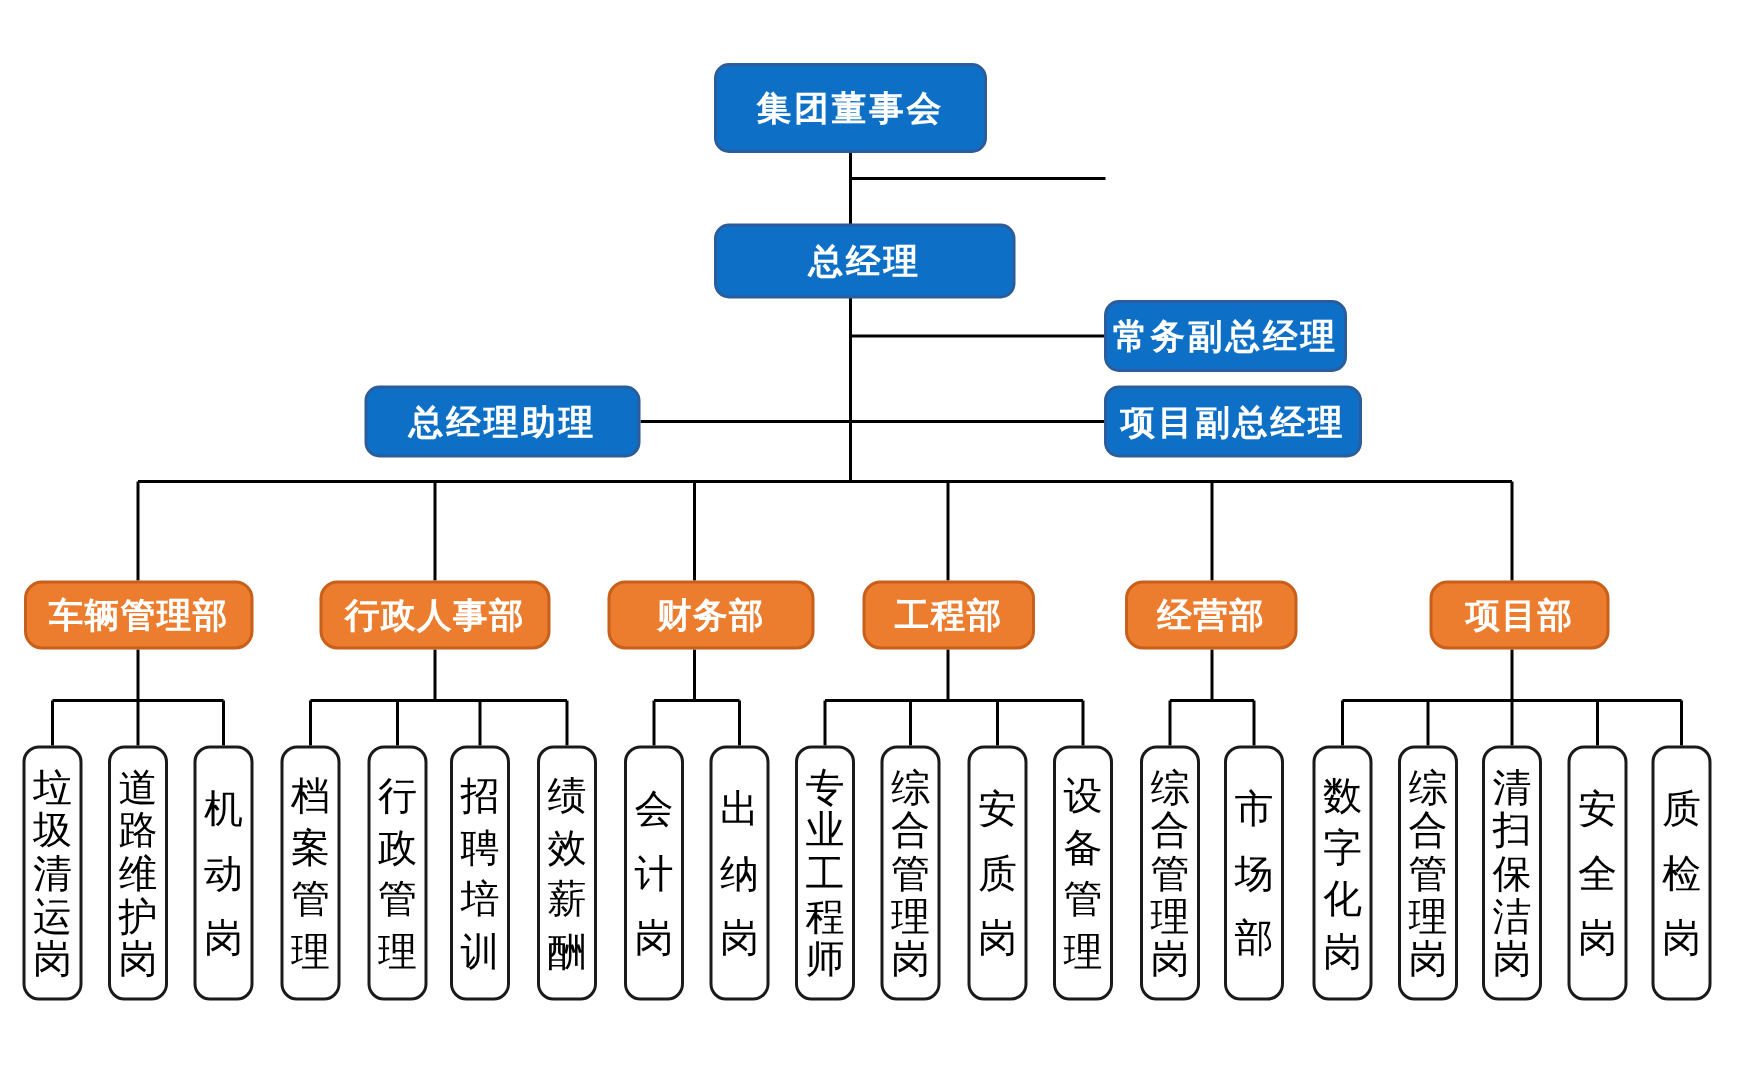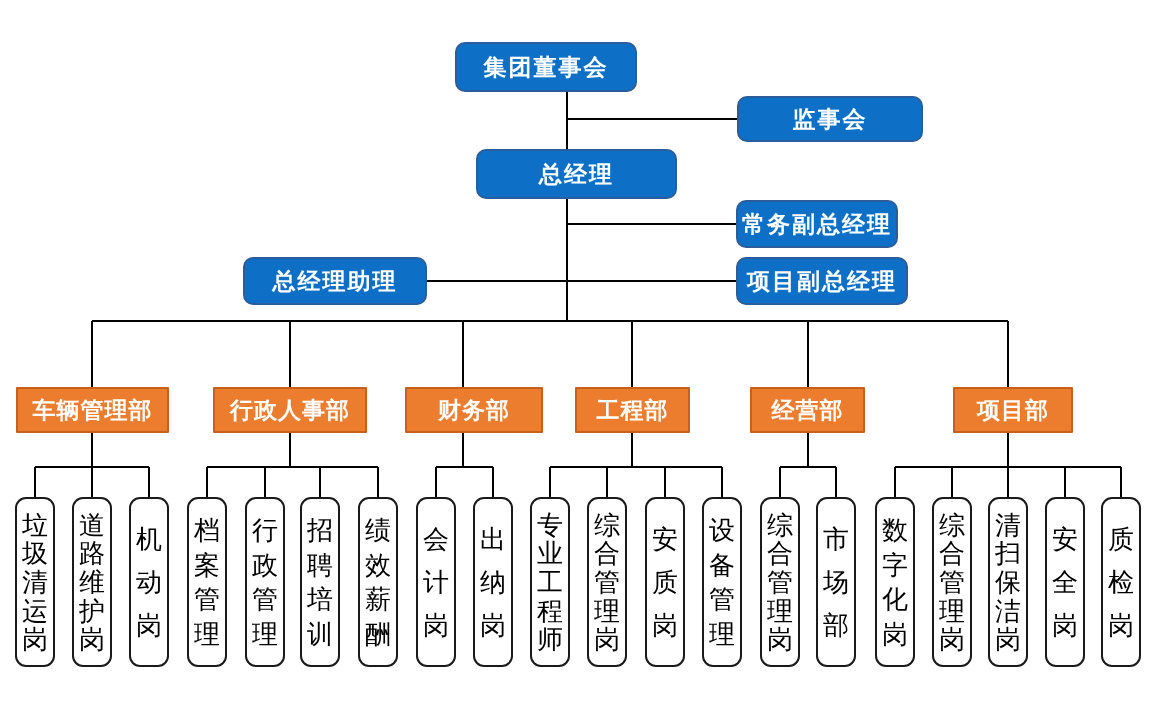--- a/index.html
+++ b/index.html
@@ -12,21 +12,21 @@
   .box{
     position:absolute;box-sizing:border-box;
     display:flex;align-items:center;justify-content:center;
     text-align:center;white-space:nowrap;
   }
   .blue{
     background:#0D70C6;border:2px solid #2B5D9C;border-radius:10px;
     color:#ffffff;font-weight:bold;font-size:23px;letter-spacing:2px;
   }
   .orange{
-    background:#EC7C2E;border:2px solid #C85F1A;border-radius:1px;
+    background:#EC7C2E;border:2px solid #C85F1A;border-radius:12px;
     color:#ffffff;font-weight:bold;font-size:23px;letter-spacing:1px;
   }
   .pos{
     background:#ffffff;border:2px solid #1a1a1a;border-radius:11px;
     color:#000000;font-size:26px;font-weight:500;
     flex-direction:column;justify-content:space-evenly;
     padding:10px 0;white-space:normal;line-height:1;
   }
   .pos span{display:block;}
 </style>
@@ -83,22 +83,21 @@
     <line x1="722" y1="467" x2="722" y2="497"></line>
     <line x1="780" y1="467" x2="780" y2="497"></line>
     <line x1="836" y1="467" x2="836" y2="497"></line>
     <line x1="895" y1="467" x2="895" y2="497"></line>
     <line x1="952" y1="467" x2="952" y2="497"></line>
     <line x1="1008" y1="467" x2="1008" y2="497"></line>
     <line x1="1065" y1="467" x2="1065" y2="497"></line>
     <line x1="1121" y1="467" x2="1121" y2="497"></line>
   </svg>
 
-  <div class="box blue" style="left:455px;top:42px;width:182px;height:50px">集团董事会</div>
-  <div class="box blue" style="left:737px;top:96px;width:186px;height:46px">监事会</div>
+  <div class="box blue" style="left:476px;top:42px;width:182px;height:60px">集团董事会</div>
   <div class="box blue" style="left:476px;top:149px;width:201px;height:50px">总经理</div>
   <div class="box blue" style="left:736px;top:200px;width:162px;height:48px">常务副总经理</div>
   <div class="box blue" style="left:243px;top:257px;width:184px;height:48px">总经理助理</div>
   <div class="box blue" style="left:736px;top:257px;width:172px;height:48px">项目副总经理</div>
 
   <div class="box orange" style="left:16px;top:387px;width:153px;height:46px">车辆管理部</div>
   <div class="box orange" style="left:213px;top:387px;width:154px;height:46px">行政人事部</div>
   <div class="box orange" style="left:405px;top:387px;width:138px;height:46px">财务部</div>
   <div class="box orange" style="left:575px;top:387px;width:115px;height:46px">工程部</div>
   <div class="box orange" style="left:750px;top:387px;width:115px;height:46px">经营部</div>

